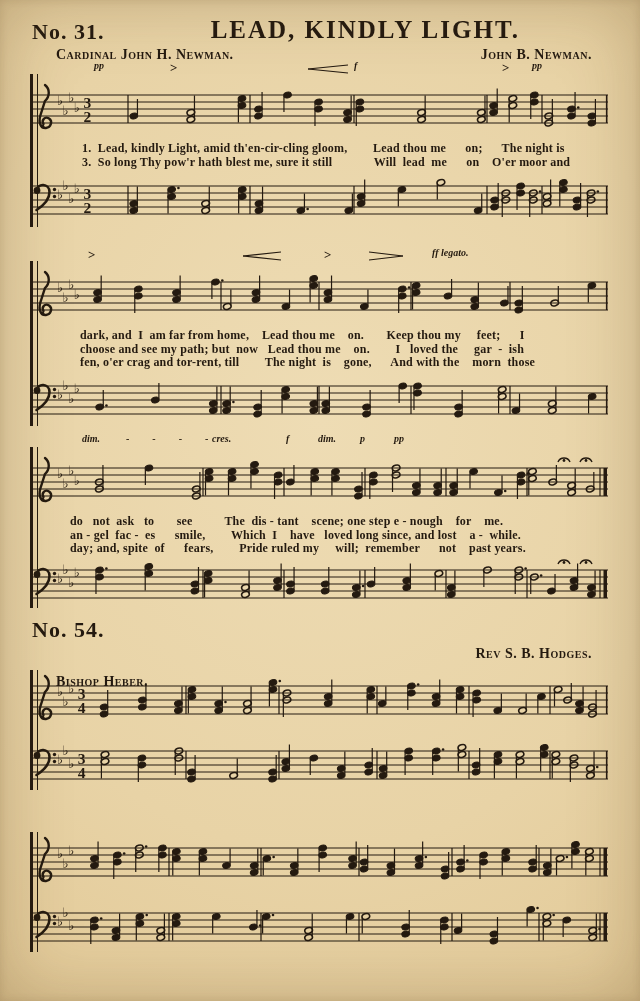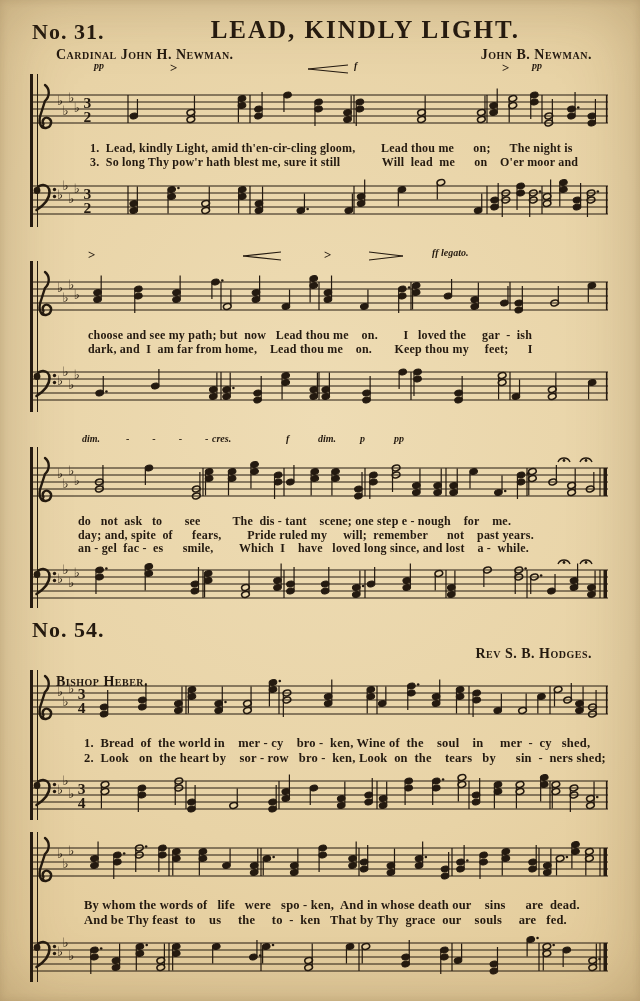--- a/index.html
+++ b/index.html
@@ -31,21 +31,20 @@
   .dyn-row{position:relative;height:16px;}
   .dyn{position:absolute;top:0;font-style:italic;font-weight:700;font-size:10px;white-space:pre;}
   .dyn.accent{font-style:normal;font-size:13px;}
   .dyn.dashes{letter-spacing:6px;font-style:normal;}
   .dyn-hair{position:absolute;top:4px;}
   svg.staff{display:block;}
   .lyrics{position:relative;}
   .verse{
     white-space:pre;font-size:12px;font-weight:700;line-height:13.5px;
     letter-spacing:.2px;
-    margin-left:8px;
   }
   .system.h32 .verse{line-height:15px;font-size:12.5px;}
   .vignette{position:absolute;inset:0;pointer-events:none;
     box-shadow:inset 0 0 70px rgba(90,60,20,.28), inset 0 0 8px rgba(90,60,20,.15);}
 </style>
 </head>
 <body>
 
 <div class="page">
 
@@ -303,22 +302,23 @@
         <line x1="477.96553058493885" y1="39" x2="477.96553058493885" y2="23" stroke="#241a10" stroke-width="1.2"></line>
         <ellipse cx="488.7286176485941" cy="40" rx="3.9" ry="2.8" transform="rotate(-18 488.7286176485941 40)" fill="#241a10" stroke="#241a10" stroke-width="1"></ellipse>
         <ellipse cx="488.7286176485941" cy="47" rx="3.9" ry="2.8" transform="rotate(-18 488.7286176485941 47)" fill="#241a10" stroke="#241a10" stroke-width="1"></ellipse>
         <line x1="492.3286176485941" y1="46" x2="492.3286176485941" y2="23" stroke="#241a10" stroke-width="1.2"></line>
         <ellipse cx="524.6975702121854" cy="40" rx="3.9" ry="2.8" transform="rotate(-18 524.6975702121854 40)" fill="none" stroke="#241a10" stroke-width="1.6"></ellipse>
         <line x1="528.2975702121854" y1="39" x2="528.2975702121854" y2="23" stroke="#241a10" stroke-width="1.2"></line>
         <ellipse cx="561.9127759868279" cy="22.5" rx="3.9" ry="2.8" transform="rotate(-18 561.9127759868279 22.5)" fill="#241a10" stroke="#241a10" stroke-width="1"></ellipse>
         <line x1="558.3127759868279" y1="23.5" x2="558.3127759868279" y2="39.5" stroke="#241a10" stroke-width="1.2"></line>
       </svg>
     <div class="lyrics" style="padding-left:50px">
+      <div class="verse">dark, and  I  am far from home,    Lead thou me    on.       Keep thou my     feet;      I</div>
       <div class="verse">choose and see my path; but  now   Lead thou me    on.        I   loved the     gar  -  ish</div>
-      <div class="verse">dark, and  I  am far from home,    Lead thou me    on.       Keep thou my     feet;      I</div>
+      <div class="verse">fen, o'er crag and tor-rent, till        The night  is    gone,      And with the    morn  those</div>
     </div>
     <svg class="staff" width="578" height="60">
         <line x1="0" y1="16" x2="578" y2="16" stroke="#241a10" stroke-width="1"></line>
         <line x1="0" y1="23" x2="578" y2="23" stroke="#241a10" stroke-width="1"></line>
         <line x1="0" y1="30" x2="578" y2="30" stroke="#241a10" stroke-width="1"></line>
         <line x1="0" y1="37" x2="578" y2="37" stroke="#241a10" stroke-width="1"></line>
         <line x1="0" y1="44" x2="578" y2="44" stroke="#241a10" stroke-width="1"></line>
         <line x1="0.6" y1="16" x2="0.6" y2="44" stroke="#241a10" stroke-width="1.2"></line>
         <circle cx="7" cy="20.5" r="3.4" fill="#241a10"></circle>
         <path d="M7 20.5 C7 13 19.5 13 19.5 22
@@ -480,22 +480,22 @@
         <line x1="545.1882409857586" y1="42.5" x2="545.1882409857586" y2="19.5" stroke="#241a10" stroke-width="1.2"></line>
         <ellipse cx="560.215293912217" cy="40" rx="3.9" ry="2.8" transform="rotate(-18 560.215293912217 40)" fill="none" stroke="#241a10" stroke-width="1.6"></ellipse>
         <line x1="563.815293912217" y1="39" x2="563.815293912217" y2="23" stroke="#241a10" stroke-width="1.2"></line>
         <path d="M 550 13 A 6.5 6.5 0 0 1 562 13" fill="none" stroke="#241a10" stroke-width="1.4"></path>
         <circle cx="556" cy="11.5" r="1.4" fill="#241a10"></circle>
         <path d="M 528 13 A 6.5 6.5 0 0 1 540 13" fill="none" stroke="#241a10" stroke-width="1.4"></path>
         <circle cx="534" cy="11.5" r="1.4" fill="#241a10"></circle>
       </svg>
     <div class="lyrics" style="padding-left:40px">
       <div class="verse">do   not  ask   to       see          The  dis - tant    scene; one step e - nough    for    me.</div>
+      <div class="verse">an - gel  fac -  es      smile,        Which  I    have   loved long since, and lost    a -  while.</div>
       <div class="verse">day; and, spite  of      fears,        Pride ruled my     will;  remember      not    past years.</div>
-      <div class="verse">an - gel  fac -  es      smile,        Which  I    have   loved long since, and lost    a -  while.</div>
     </div>
     <svg class="staff" width="578" height="56">
         <line x1="0" y1="14" x2="578" y2="14" stroke="#241a10" stroke-width="1"></line>
         <line x1="0" y1="21" x2="578" y2="21" stroke="#241a10" stroke-width="1"></line>
         <line x1="0" y1="28" x2="578" y2="28" stroke="#241a10" stroke-width="1"></line>
         <line x1="0" y1="35" x2="578" y2="35" stroke="#241a10" stroke-width="1"></line>
         <line x1="0" y1="42" x2="578" y2="42" stroke="#241a10" stroke-width="1"></line>
         <line x1="0.6" y1="14" x2="0.6" y2="42" stroke="#241a10" stroke-width="1.2"></line>
         <circle cx="7" cy="18.5" r="3.4" fill="#241a10"></circle>
         <path d="M7 18.5 C7 11 19.5 11 19.5 20
@@ -661,24 +661,20 @@
         <line x1="524.5013638237491" y1="26.5" x2="524.5013638237491" y2="42.5" stroke="#241a10" stroke-width="1.2"></line>
         <ellipse cx="537.6784575156247" cy="36" rx="3.9" ry="2.8" transform="rotate(-18 537.6784575156247 36)" fill="none" stroke="#241a10" stroke-width="1.6"></ellipse>
         <line x1="541.2784575156247" y1="35" x2="541.2784575156247" y2="19" stroke="#241a10" stroke-width="1.2"></line>
         <ellipse cx="549.464739625963" cy="39.5" rx="3.9" ry="2.8" transform="rotate(-18 549.464739625963 39.5)" fill="#241a10" stroke="#241a10" stroke-width="1"></ellipse>
         <ellipse cx="549.464739625963" cy="46.5" rx="3.9" ry="2.8" transform="rotate(-18 549.464739625963 46.5)" fill="#241a10" stroke="#241a10" stroke-width="1"></ellipse>
         <line x1="553.064739625963" y1="45.5" x2="553.064739625963" y2="22.5" stroke="#241a10" stroke-width="1.2"></line>
         <ellipse cx="562.4690548880026" cy="43" rx="3.9" ry="2.8" transform="rotate(-18 562.4690548880026 43)" fill="none" stroke="#241a10" stroke-width="1.6"></ellipse>
         <ellipse cx="562.4690548880026" cy="50" rx="3.9" ry="2.8" transform="rotate(-18 562.4690548880026 50)" fill="none" stroke="#241a10" stroke-width="1.6"></ellipse>
         <line x1="566.0690548880026" y1="49" x2="566.0690548880026" y2="26" stroke="#241a10" stroke-width="1.2"></line>
       </svg>
-    <div class="lyrics" style="padding-left:46px">
-      <div class="verse">1.  Bread  of  the world in    mer - cy    bro -  ken, Wine of  the    soul    in     mer  -  cy   shed,</div>
-      <div class="verse">2.  Look   on  the heart by    sor - row   bro -  ken, Look  on  the    tears   by      sin  -  ners shed;</div>
-    </div>
     <svg class="staff" width="578" height="58">
         <line x1="0" y1="15" x2="578" y2="15" stroke="#241a10" stroke-width="1"></line>
         <line x1="0" y1="22" x2="578" y2="22" stroke="#241a10" stroke-width="1"></line>
         <line x1="0" y1="29" x2="578" y2="29" stroke="#241a10" stroke-width="1"></line>
         <line x1="0" y1="36" x2="578" y2="36" stroke="#241a10" stroke-width="1"></line>
         <line x1="0" y1="43" x2="578" y2="43" stroke="#241a10" stroke-width="1"></line>
         <line x1="0.6" y1="15" x2="0.6" y2="43" stroke="#241a10" stroke-width="1.2"></line>
         <circle cx="7" cy="19.5" r="3.4" fill="#241a10"></circle>
         <path d="M7 19.5 C7 12 19.5 12 19.5 21
       C19.5 29.5 12 35.5 6.5 39" fill="none" stroke="#241a10" stroke-width="2.6" stroke-linecap="round"></path>
@@ -853,24 +849,20 @@
         <ellipse cx="530.1224882388487" cy="32.5" rx="3.9" ry="2.8" transform="rotate(-18 530.1224882388487 32.5)" fill="none" stroke="#241a10" stroke-width="1.6"></ellipse>
         <line x1="526.5224882388487" y1="33.5" x2="526.5224882388487" y2="49.5" stroke="#241a10" stroke-width="1.2"></line>
         <circle cx="536.9224882388487" cy="31" r="1.3" fill="#241a10"></circle>
         <ellipse cx="545.4891021857038" cy="18.5" rx="3.9" ry="2.8" transform="rotate(-18 545.4891021857038 18.5)" fill="#241a10" stroke="#241a10" stroke-width="1"></ellipse>
         <ellipse cx="545.4891021857038" cy="25.5" rx="3.9" ry="2.8" transform="rotate(-18 545.4891021857038 25.5)" fill="#241a10" stroke="#241a10" stroke-width="1"></ellipse>
         <line x1="541.8891021857038" y1="19.5" x2="541.8891021857038" y2="42.5" stroke="#241a10" stroke-width="1.2"></line>
         <ellipse cx="559.4205232076347" cy="25.5" rx="3.9" ry="2.8" transform="rotate(-18 559.4205232076347 25.5)" fill="none" stroke="#241a10" stroke-width="1.6"></ellipse>
         <ellipse cx="559.4205232076347" cy="32.5" rx="3.9" ry="2.8" transform="rotate(-18 559.4205232076347 32.5)" fill="none" stroke="#241a10" stroke-width="1.6"></ellipse>
         <line x1="555.8205232076347" y1="26.5" x2="555.8205232076347" y2="49.5" stroke="#241a10" stroke-width="1.2"></line>
       </svg>
-    <div class="lyrics" style="padding-left:46px">
-      <div class="verse">By whom the words of   life   were   spo - ken,  And in whose death our    sins      are  dead.</div>
-      <div class="verse">And be Thy feast  to    us     the     to  -  ken   That by Thy  grace  our    souls     are   fed.</div>
-    </div>
     <svg class="staff" width="578" height="58">
         <line x1="0" y1="15" x2="578" y2="15" stroke="#241a10" stroke-width="1"></line>
         <line x1="0" y1="22" x2="578" y2="22" stroke="#241a10" stroke-width="1"></line>
         <line x1="0" y1="29" x2="578" y2="29" stroke="#241a10" stroke-width="1"></line>
         <line x1="0" y1="36" x2="578" y2="36" stroke="#241a10" stroke-width="1"></line>
         <line x1="0" y1="43" x2="578" y2="43" stroke="#241a10" stroke-width="1"></line>
         <line x1="0.6" y1="15" x2="0.6" y2="43" stroke="#241a10" stroke-width="1.2"></line>
         <circle cx="7" cy="19.5" r="3.4" fill="#241a10"></circle>
         <path d="M7 19.5 C7 12 19.5 12 19.5 21
       C19.5 29.5 12 35.5 6.5 39" fill="none" stroke="#241a10" stroke-width="2.6" stroke-linecap="round"></path>

